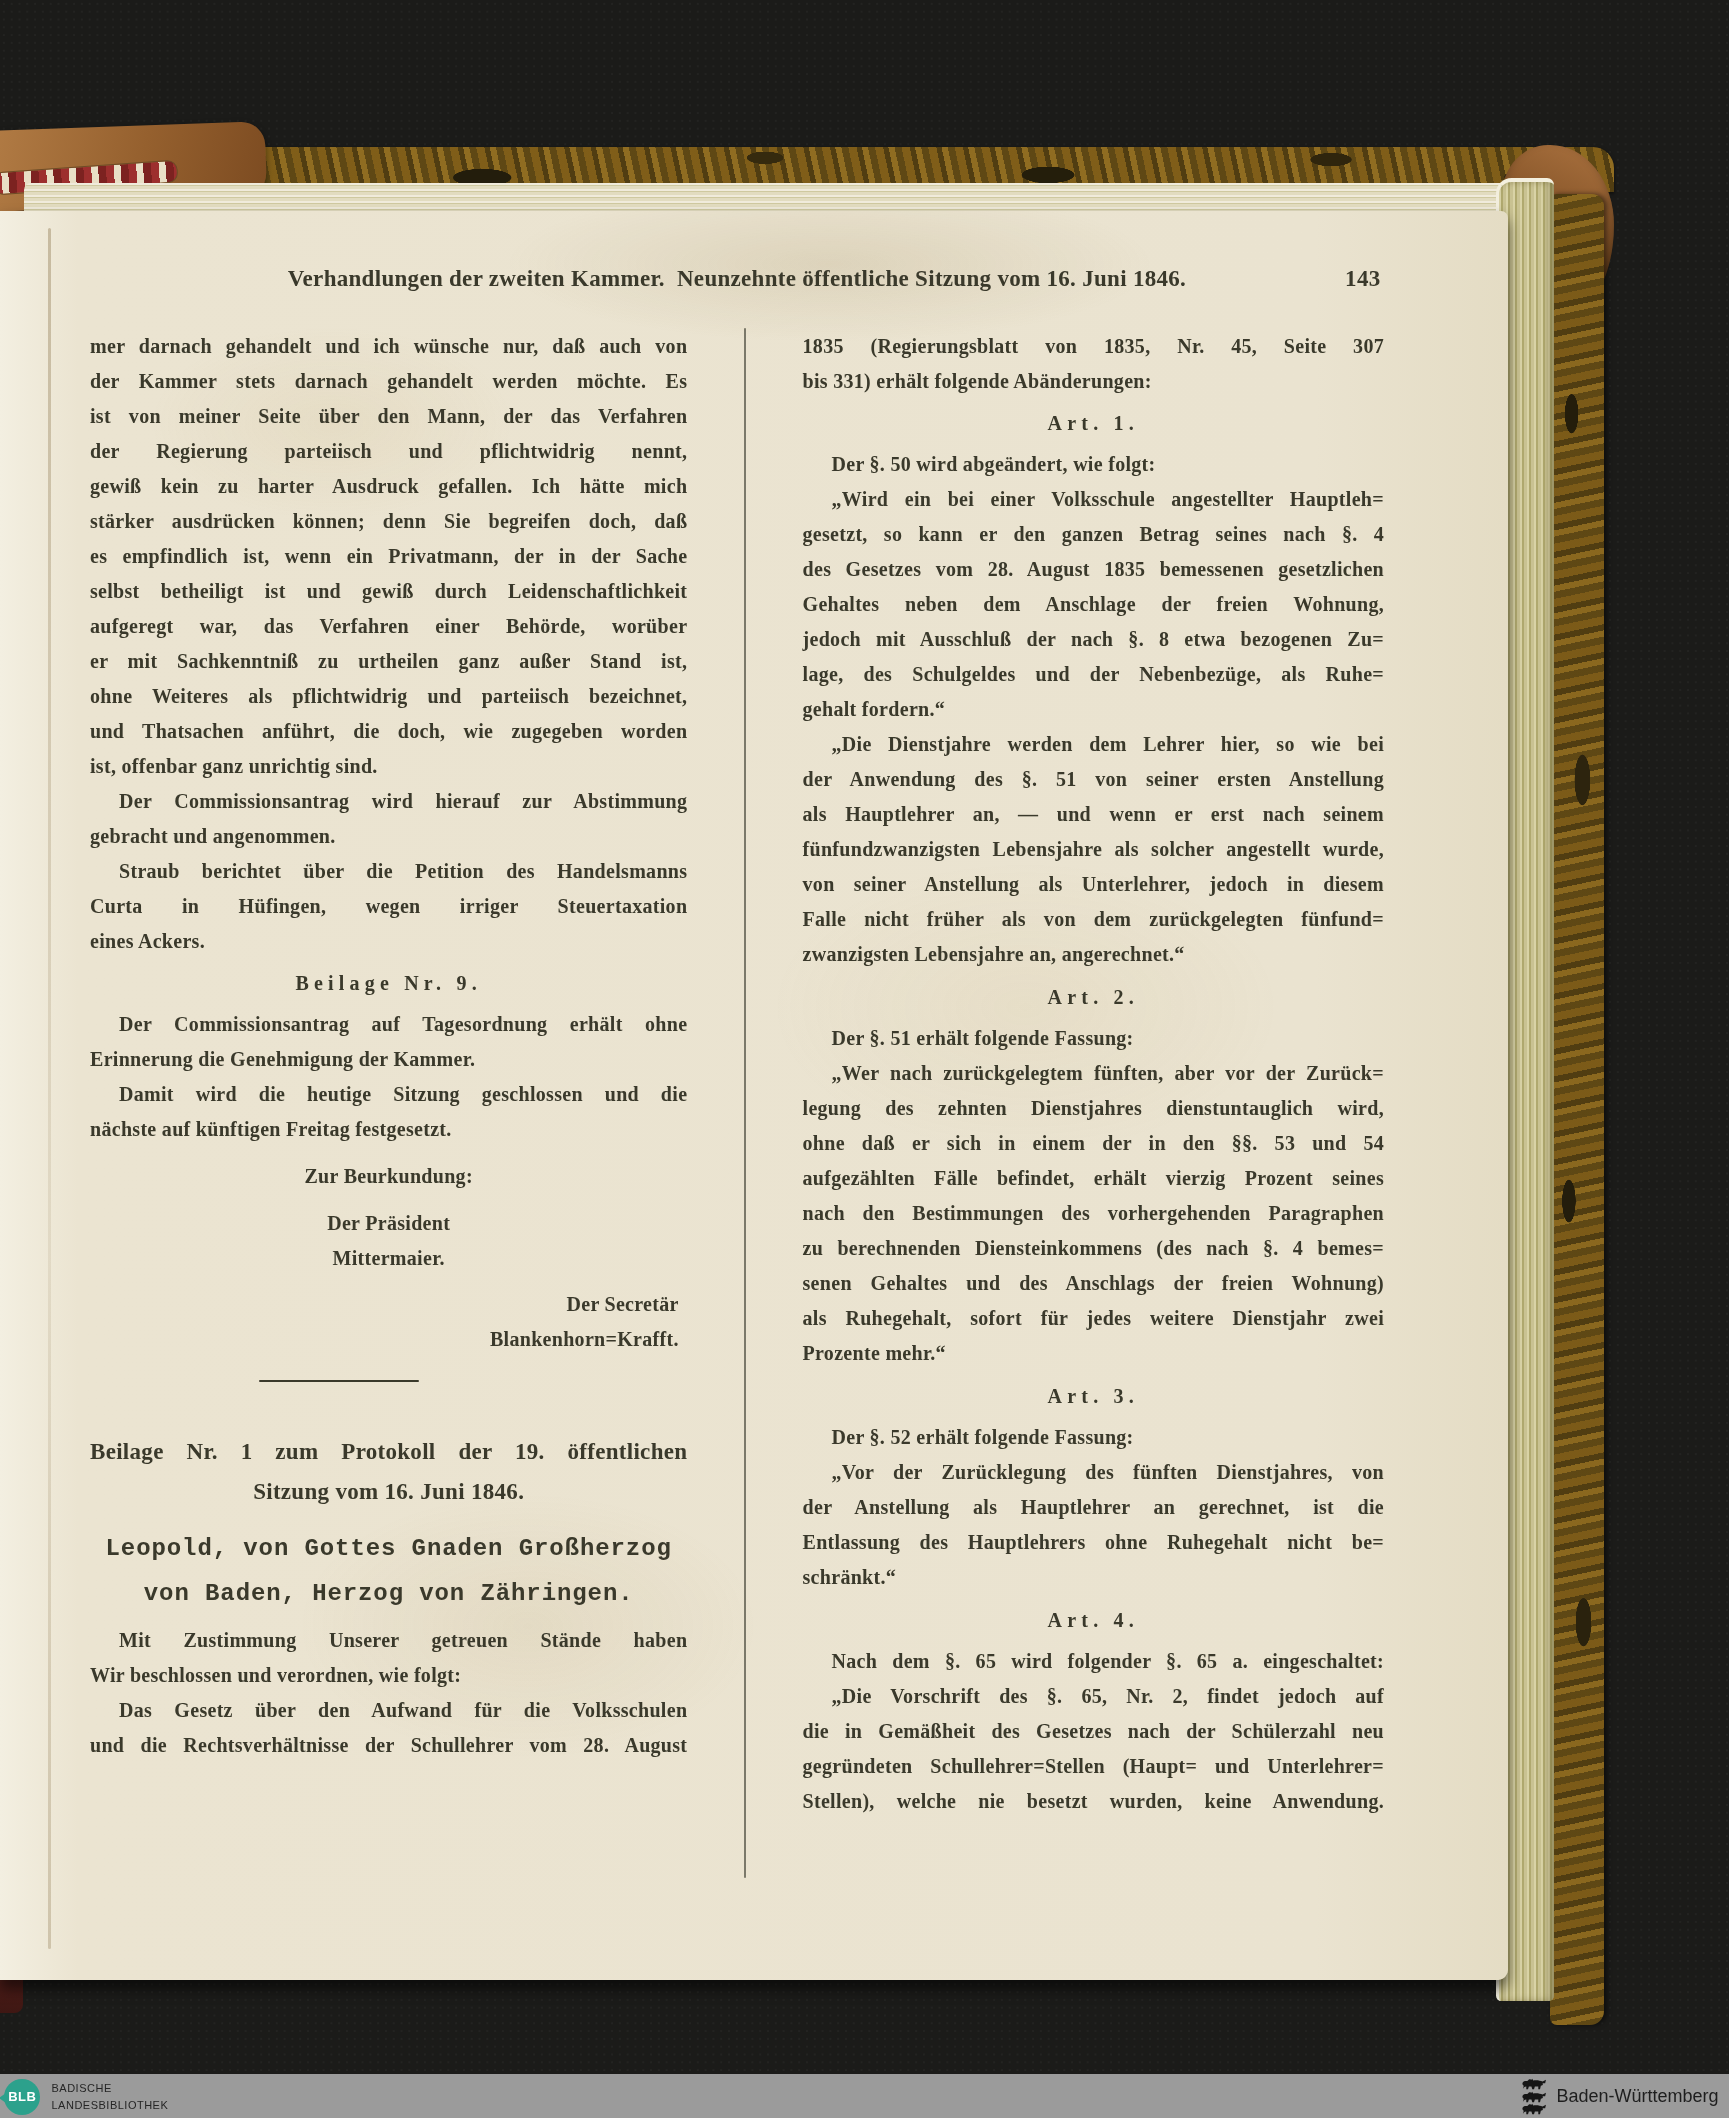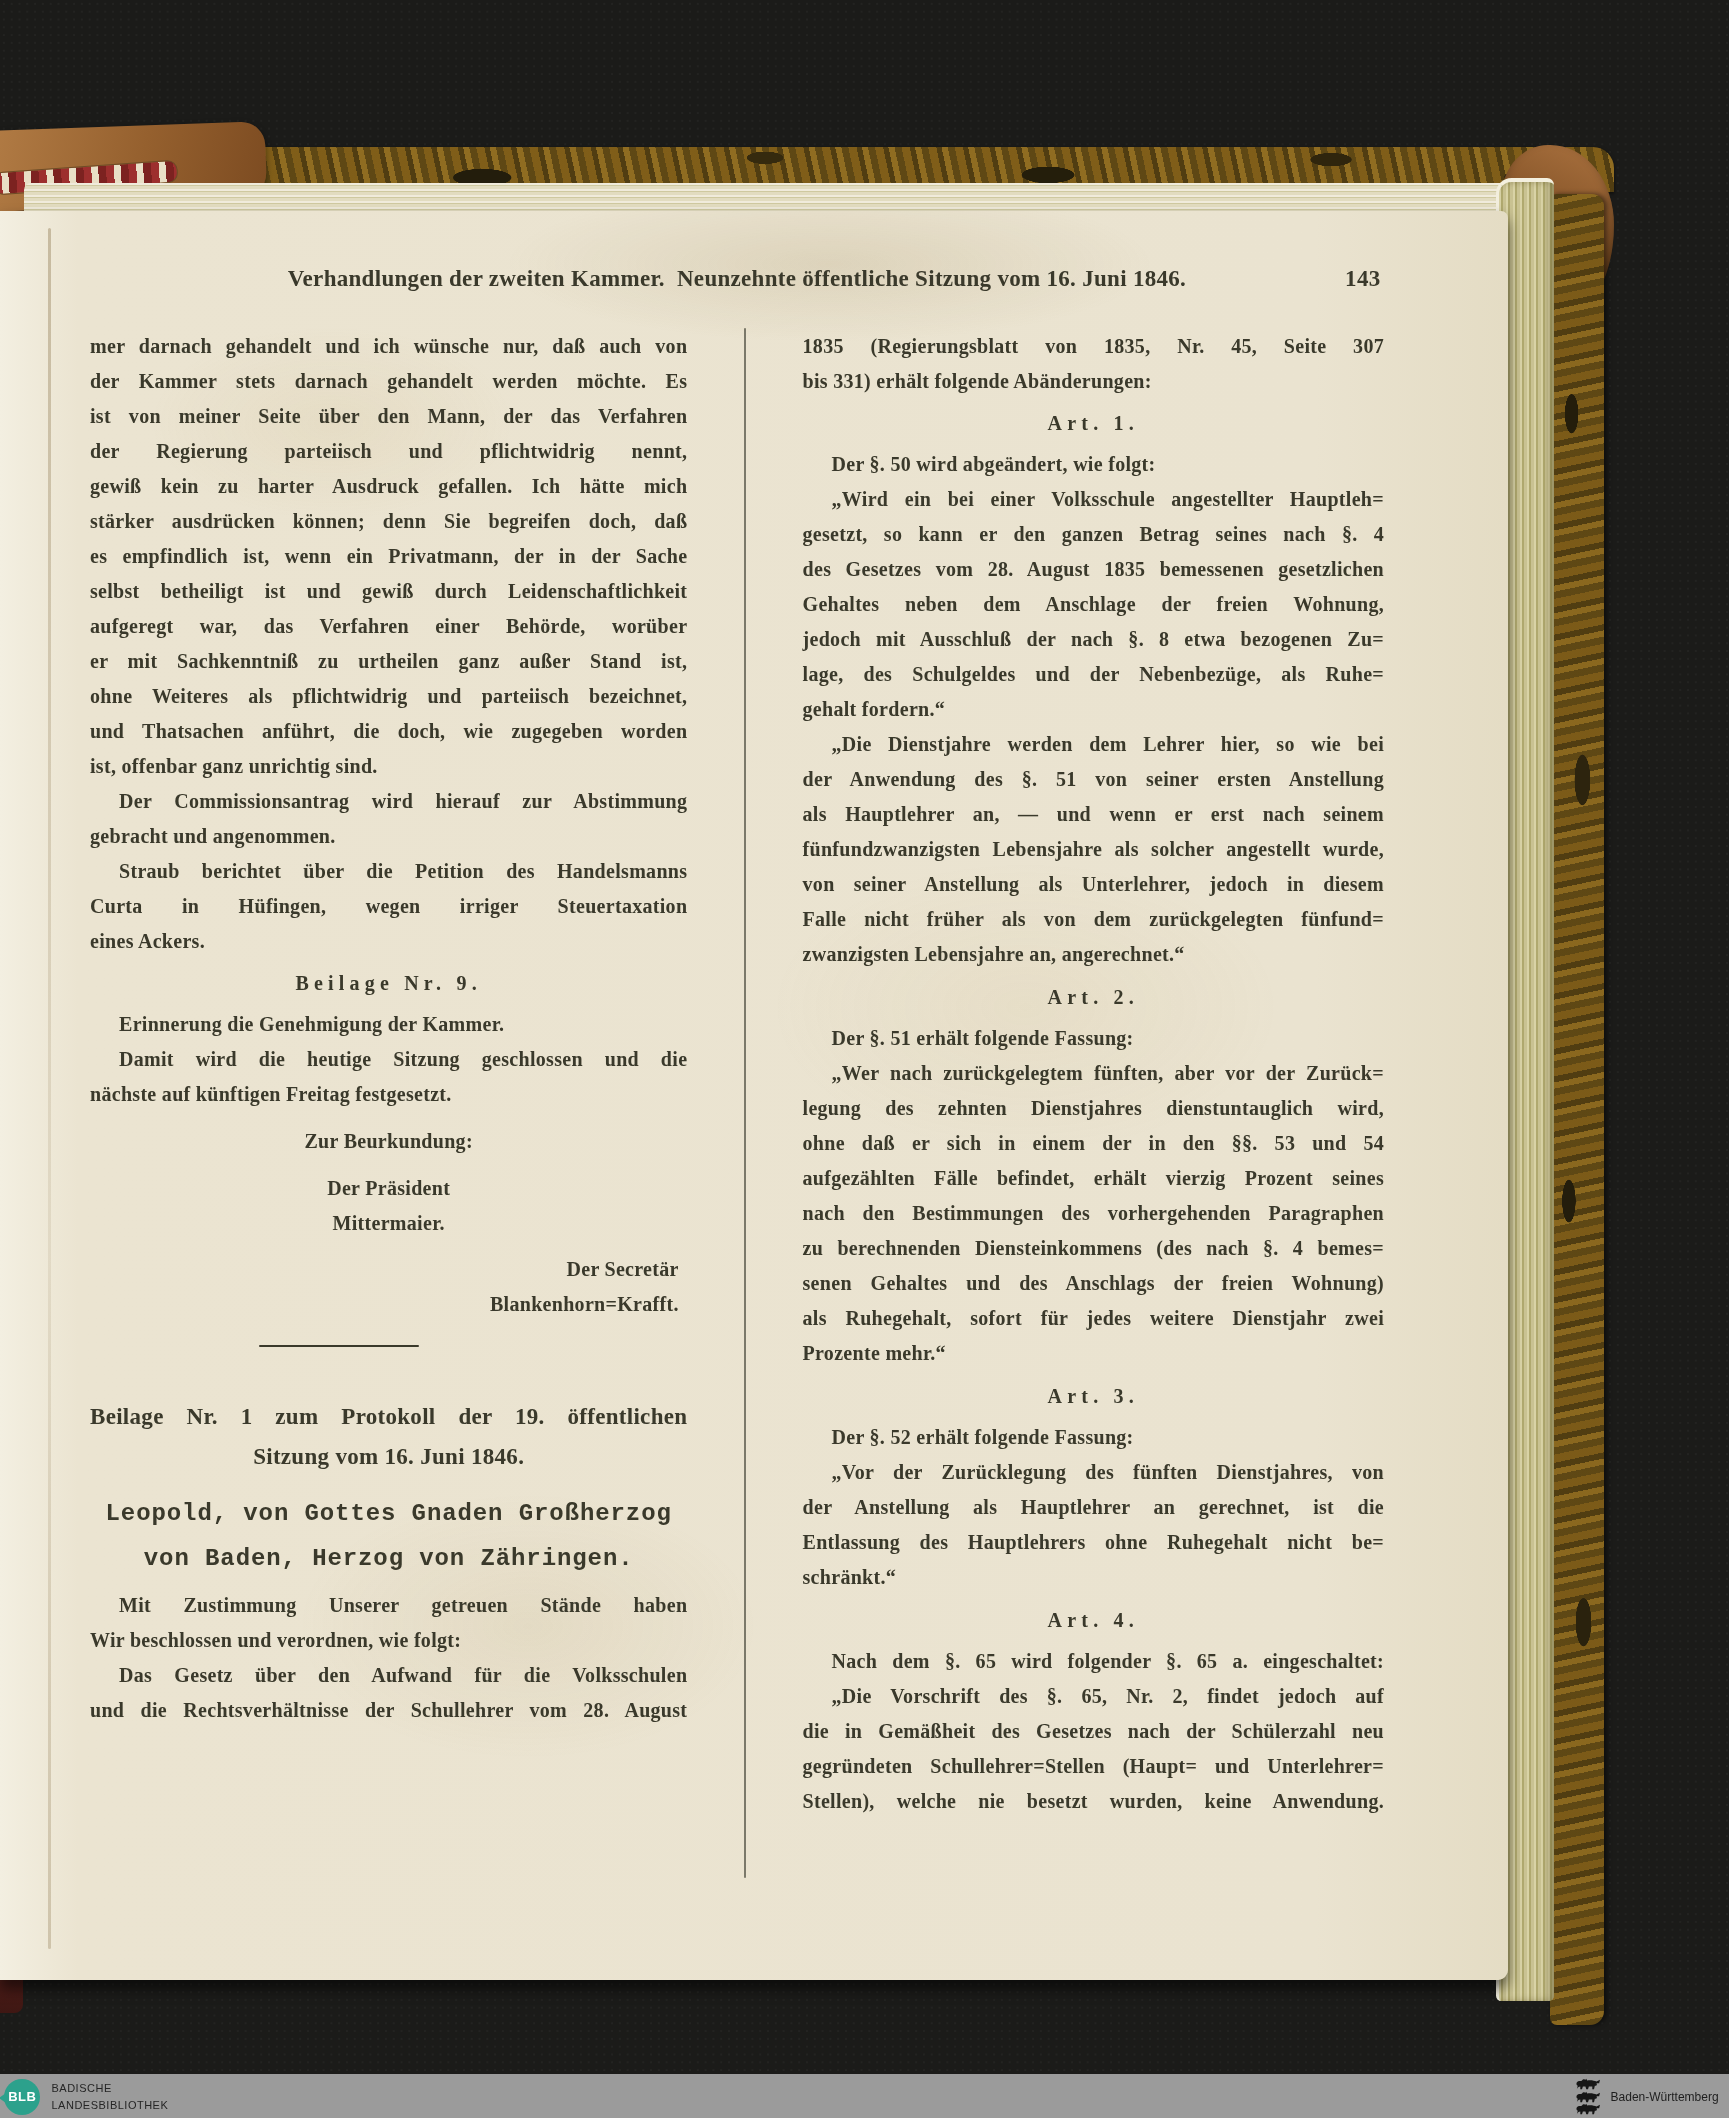--- a/index.html
+++ b/index.html
@@ -95,21 +95,21 @@
     display:flex;align-items:center;font-family:"Liberation Sans", sans-serif;}
   .blb-badge{position:relative;width:36px;height:36px;margin-left:4.3px;border-radius:50%;
     background:#2ca18c;display:flex;align-items:center;justify-content:center;flex:0 0 auto;}
   .blb-badge::before{content:"";position:absolute;left:-5.2px;top:14px;width:0;height:0;
     border-top:5.2px solid transparent;border-bottom:5.2px solid transparent;border-right:7.8px solid #2ca18c;}
   .blb-abbr{color:#fff;font-size:13px;font-weight:700;letter-spacing:0.4px;}
   .blb-name{margin-left:11.2px;color:#252525;font-size:11px;line-height:16.4px;font-weight:400;letter-spacing:0.5px;}
   .footer-right{margin-left:auto;margin-right:10.4px;display:flex;align-items:center;gap:8.6px;}
   .lions{display:flex;flex-direction:column;gap:0.9px;}
   .lions svg{display:block;}
-  .state-label{color:#1e1e1e;font-size:12px;}
+  .state-label{color:#1e1e1e;font-size:18px;}
 </style>
 </head>
 <body>
 
 <div id="stage">
 
   <div class="board-top marble"></div>
   <div class="leather-corner"></div>
   <div class="endband"></div>
   <div class="page-edges-top"></div>
@@ -152,20 +152,21 @@
           </div>
           <div class="block p indent">
             <div class="ln a-j">Straub berichtet über die Petition des Handelsmanns</div>
             <div class="ln a-j">Curta in Hüfingen, wegen irriger Steuertaxation</div>
             <div class="ln a-l">eines Ackers.</div>
           </div>
           <div class="block art">
             <div class="ln a-c">Beilage Nr. 9.</div>
           </div>
           <div class="block p indent">
+            <div class="ln a-j">Der Commissionsantrag auf Tagesordnung erhält ohne</div>
             <div class="ln a-l">Erinnerung die Genehmigung der Kammer.</div>
           </div>
           <div class="block p indent">
             <div class="ln a-j">Damit wird die heutige Sitzung geschlossen und die</div>
             <div class="ln a-l">nächste auf künftigen Freitag festgesetzt.</div>
           </div>
           <div class="block sig">
             <div class="ln a-c">Zur Beurkundung:</div>
           </div>
           <div class="block sig">

